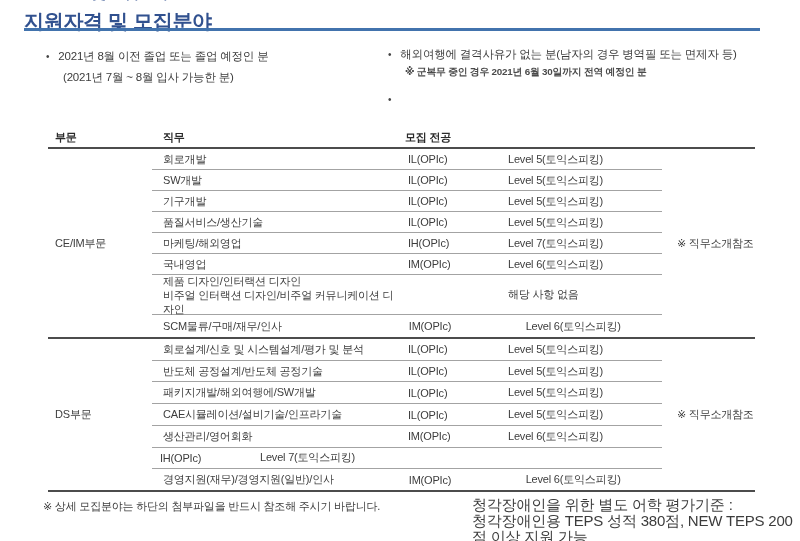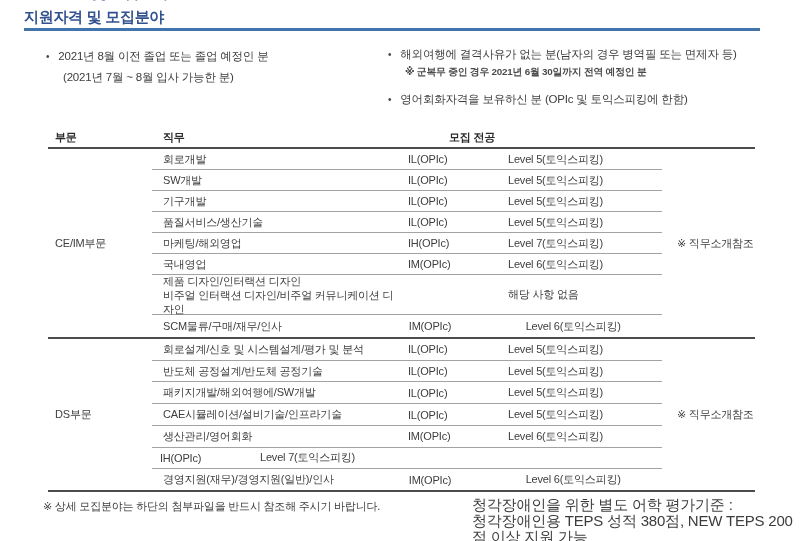--- a/index.html
+++ b/index.html
@@ -1,21 +1,21 @@
 <!DOCTYPE html>
 <html><head>
 <meta charset="utf-8">
 <style>
   * { margin:0; padding:0; box-sizing:border-box; }
   html,body { width:800px; height:541px; background:#ffffff; overflow:hidden;
     font-family:"Liberation Sans","DejaVu Sans",sans-serif; color:#3d3d3d; }
   .abs { position:absolute; }
 
   
-  .page-title { left:24px; top:8px; font-size:15px; font-weight:bold; color:#31518f; letter-spacing:-0.3px; }
+  .page-title { left:24px; top:8px; font-size:20px; font-weight:bold; color:#31518f; letter-spacing:-0.3px; }
   .title-rule { left:24px; top:28px; width:736px; height:3px; background:#4273ad; }
   .top-fragment { left:91px; top:0; width:84px; height:3px; overflow:hidden; }
   .top-fragment span { display:block; margin-top:-16px; font-size:15px; font-weight:bold; color:#31518f; letter-spacing:-0.3px; }
 
   
   .bullets-left { left:46px; top:49px; }
   .bullets-right { left:388px; top:47px; }
   .bullet-row { display:flex; gap:9px; font-size:11.5px; color:#3c3c3c; letter-spacing:-0.2px; }
   .bullet-row .dot { font-size:10px; line-height:15px; color:#444; }
   .bullet-line2 { margin:6px 0 0 17px; font-size:11.5px; letter-spacing:-0.2px; }
@@ -23,21 +23,21 @@
   .bullet-gap { margin-top:13px; }
 
   
   .table { left:48px; top:130px; width:707px; font-size:11px; letter-spacing:-0.2px; }
   .thead { display:flex; height:19px; border-bottom:2px solid #4c4c4c; font-weight:bold; color:#2b2b2b; align-items:flex-start; }
   .c-div { width:104px; padding-left:7px; }
   .c-job { width:248px; padding-left:11px; }
   .c-eng { width:262px; padding-left:8px; }
   .c-opic { width:105px; padding-left:8px; }
   .c-lvl { width:157px; padding-left:3px; }
-  .c-maj { width:93px; padding-left:5px;margin-left:44px; }
+  .c-maj { width:93px; padding-left:5px; }
   .section { display:flex; border-bottom:2px solid #4c4c4c; }
   .div-cell { width:104px; display:flex; align-items:center; padding-left:7px; }
   .rows { width:510px; }
   .row { display:flex; align-items:center; height:21px; border-bottom:1px solid #a3a3a3; }
   .row.tall { height:40px; }
   .row.last { border-bottom:none;gap:28px; }
   .row.scm { height:22px; }
   .ds .rows { display:flex; flex-direction:column; height:151px; }
   .ds .row { flex:1; height:auto; }
   .job2 { line-height:14px; }
@@ -66,21 +66,20 @@
 </div>
 
 <div class="abs bullets-right">
   <div class="bullet-row">
     <span class="dot">•</span>
     <span>해외여행에 결격사유가 없는 분(남자의 경우 병역필 또는 면제자 등)</span>
   </div>
   <div class="mil-note">※ 군복무 중인 경우 2021년 6월 30일까지 전역 예정인 분</div>
   <div class="bullet-row bullet-gap">
     <span class="dot">•</span>
-    <span>영어회화자격을 보유하신 분 (OPIc 및 토익스피킹에 한함)</span>
   </div>
 </div>
 
 <div class="abs table">
   <div class="thead">
     <div class="c-div">부문</div>
     <div class="c-job">직무</div>
     <div class="c-maj">모집 전공</div>
   </div>
 

